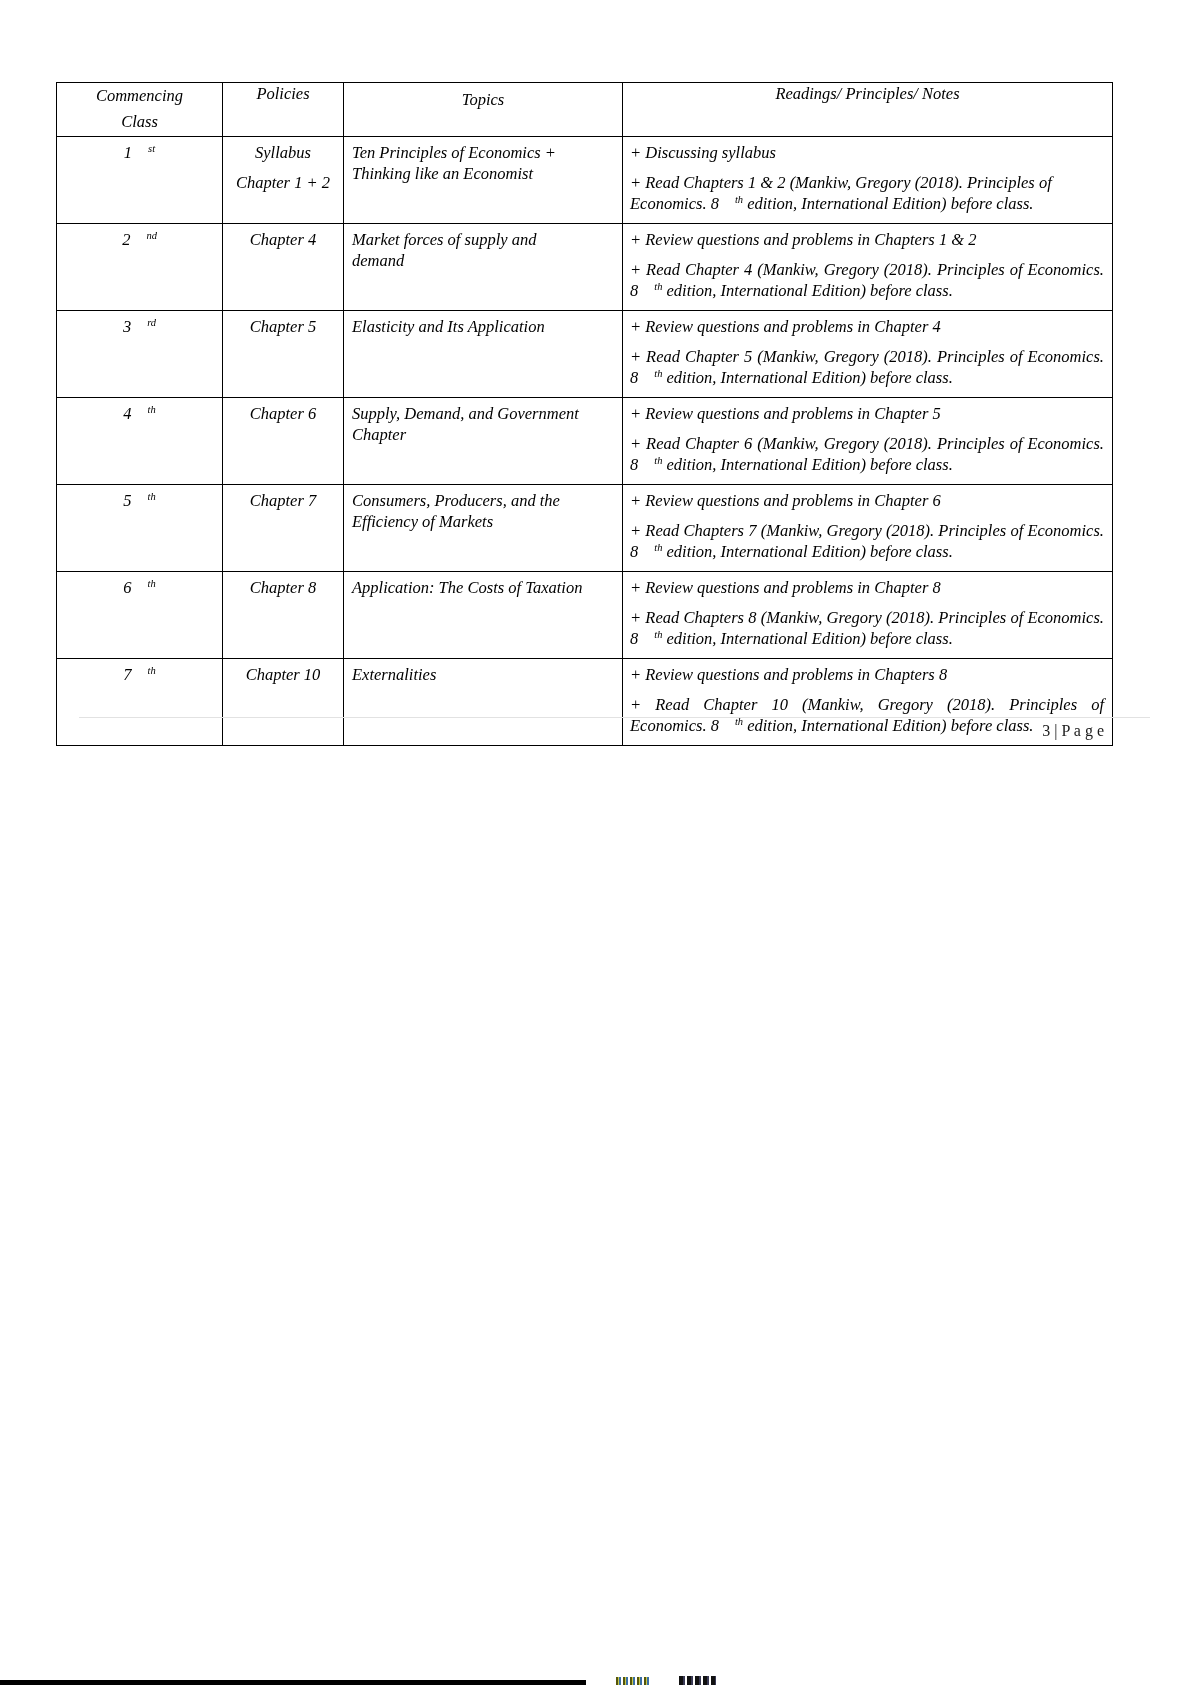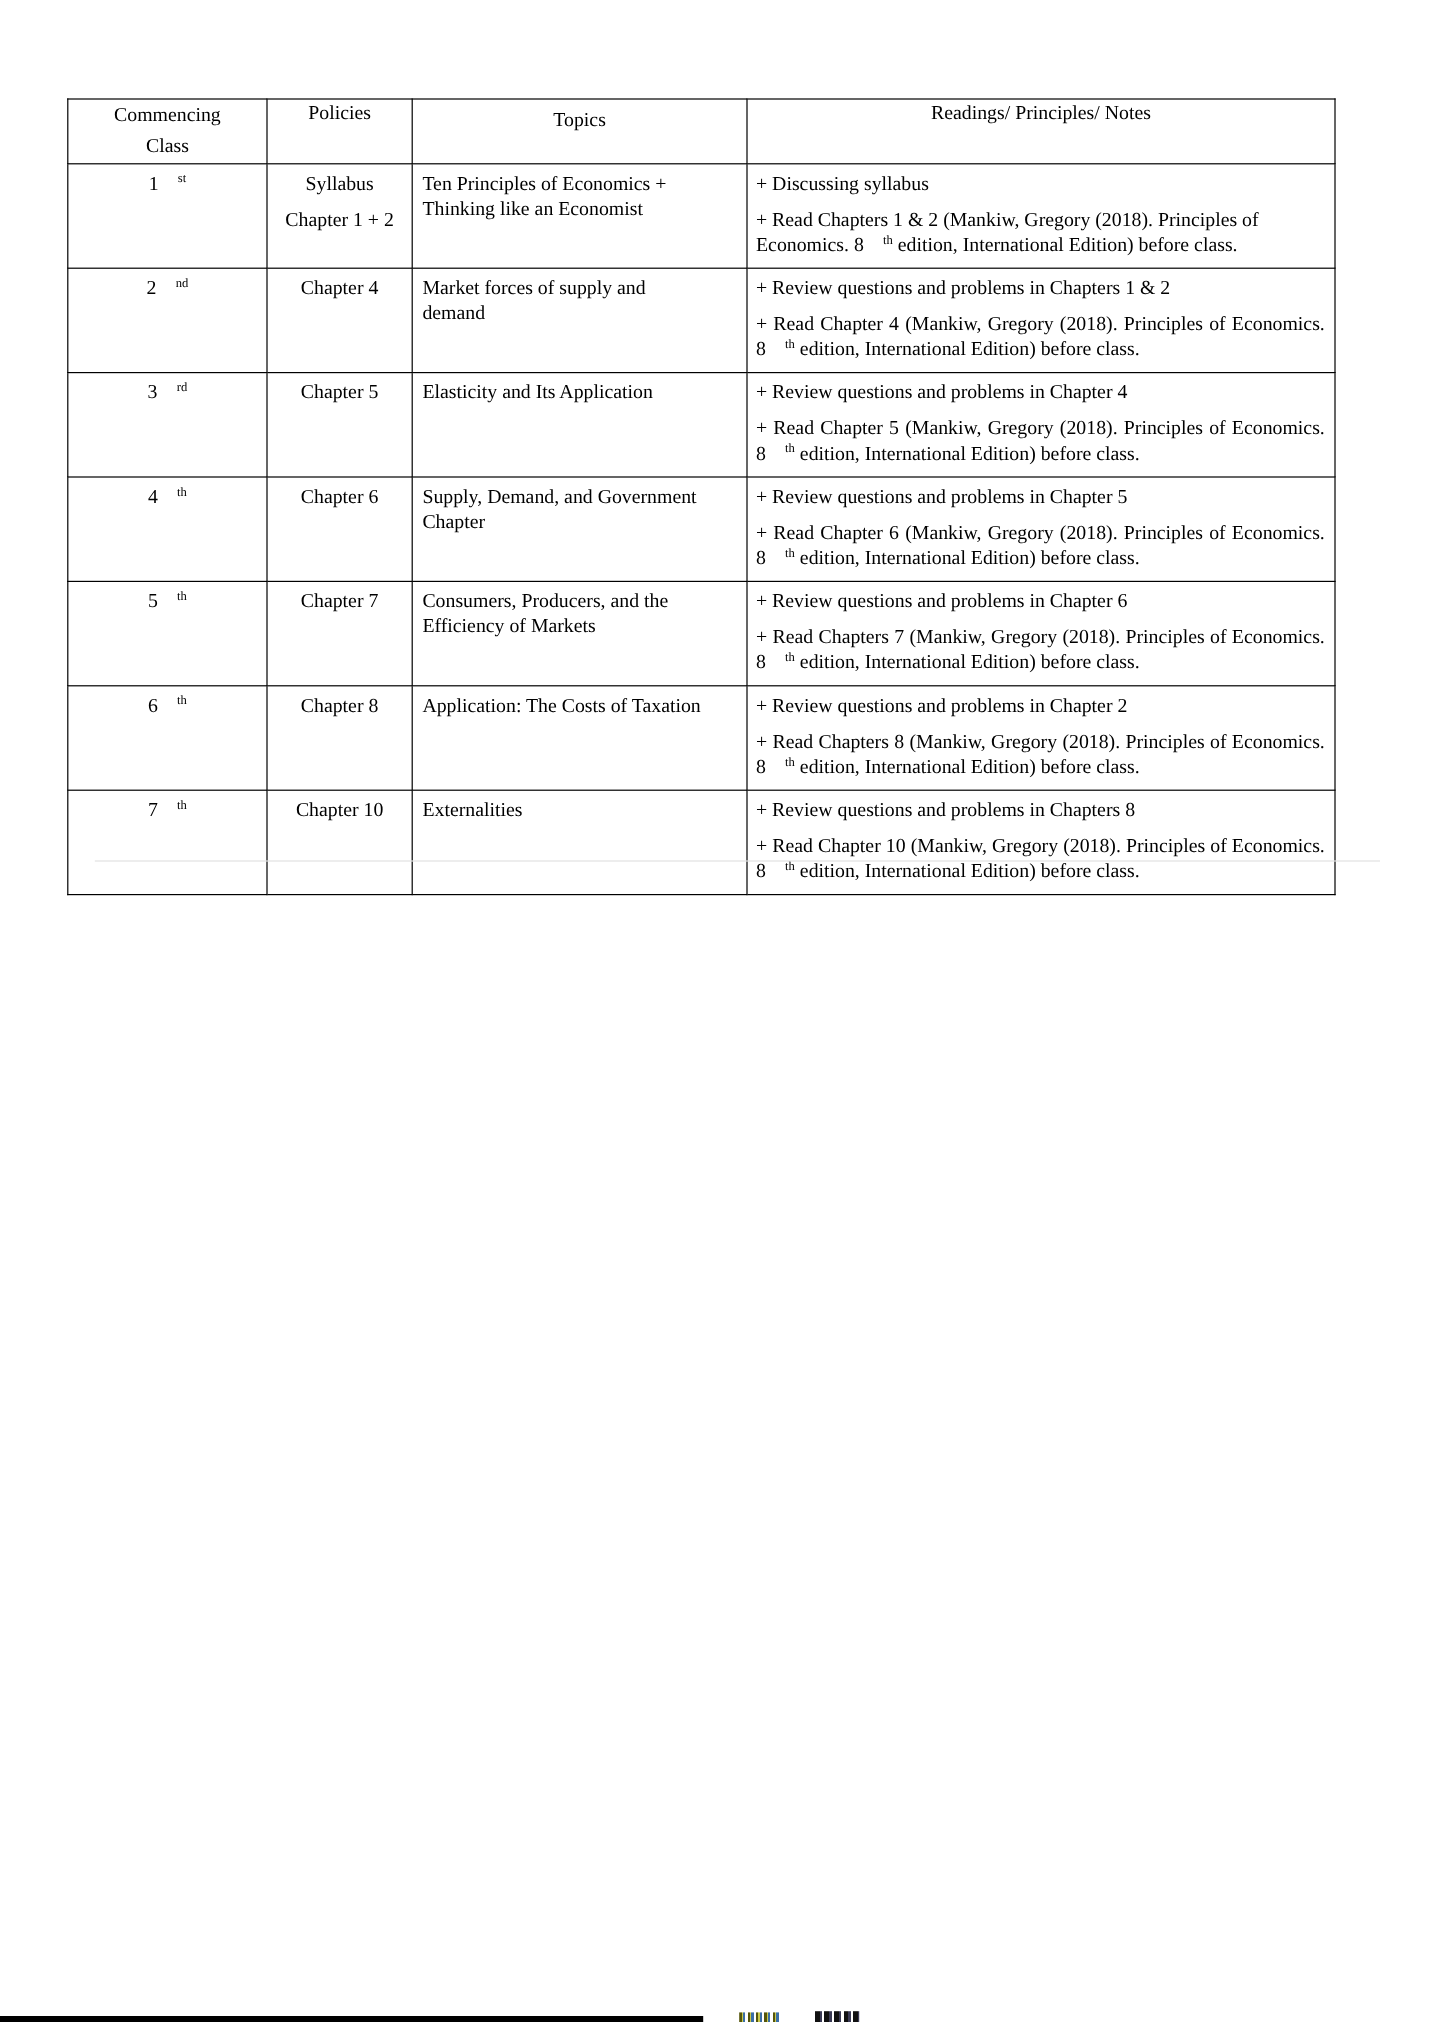--- a/index.html
+++ b/index.html
@@ -21,20 +21,21 @@
     border-collapse: collapse;
     table-layout: fixed;
     font-size: 16.5px;
     line-height: 21px;
   }
   table.schedule th, table.schedule td {
     border: 1px solid #000000;
     vertical-align: top;
     font-weight: normal;
     overflow: hidden;
+    font-style: italic;
   }
   col.c1 { width: 166px; }
   col.c2 { width: 121px; }
   col.c3 { width: 279px; }
   col.c4 { width: 490px; }
 
   thead tr { height: 54px; }
   tbody tr:nth-child(1) { height: 77px; }
   tbody tr:nth-child(2) { height: 81px; padding-left: 40px; }
   tbody tr:nth-child(3) { height: 79px; }
@@ -184,37 +185,38 @@
             <p class="justify">+ Read Chapters 7 (Mankiw, Gregory (2018). Principles of Economics. 8<sup>th</sup> edition, International Edition) before class.</p>
           </td>
         </tr>
         <tr>
           <td class="ordinal">6<sup>th</sup></td>
           <td class="chapters">
             <p>Chapter 8</p>
           </td>
           <td class="topic">Application: The Costs of Taxation</td>
           <td class="readings">
-            <p class="">+ Review questions and problems in Chapter 2</p>
+            <p class="">+ Review questions and problems in Chapter 8</p>
             <p class="justify">+ Read Chapters 8 (Mankiw, Gregory (2018). Principles of Economics. 8<sup>th</sup> edition, International Edition) before class.</p>
           </td>
         </tr>
         <tr>
           <td class="ordinal">7<sup>th</sup></td>
           <td class="chapters">
             <p>Chapter 10</p>
           </td>
           <td class="topic">Externalities</td>
           <td class="readings">
             <p class="">+ Review questions and problems in Chapters 8</p>
             <p class="justify">+ Read Chapter 10 (Mankiw, Gregory (2018). Principles of Economics. 8<sup>th</sup> edition, International Edition) before class.</p>
           </td>
         </tr>
       </tbody>
   </table>
 
   <div class="footer-rule"></div>
+  <div class="footer-page">3 | P a g e</div>
 
   <div class="next-page-bar"></div>
   <div class="next-page-frag1"></div>
   <div class="next-page-frag2"></div>
 
 </div>
 
 </body></html>

